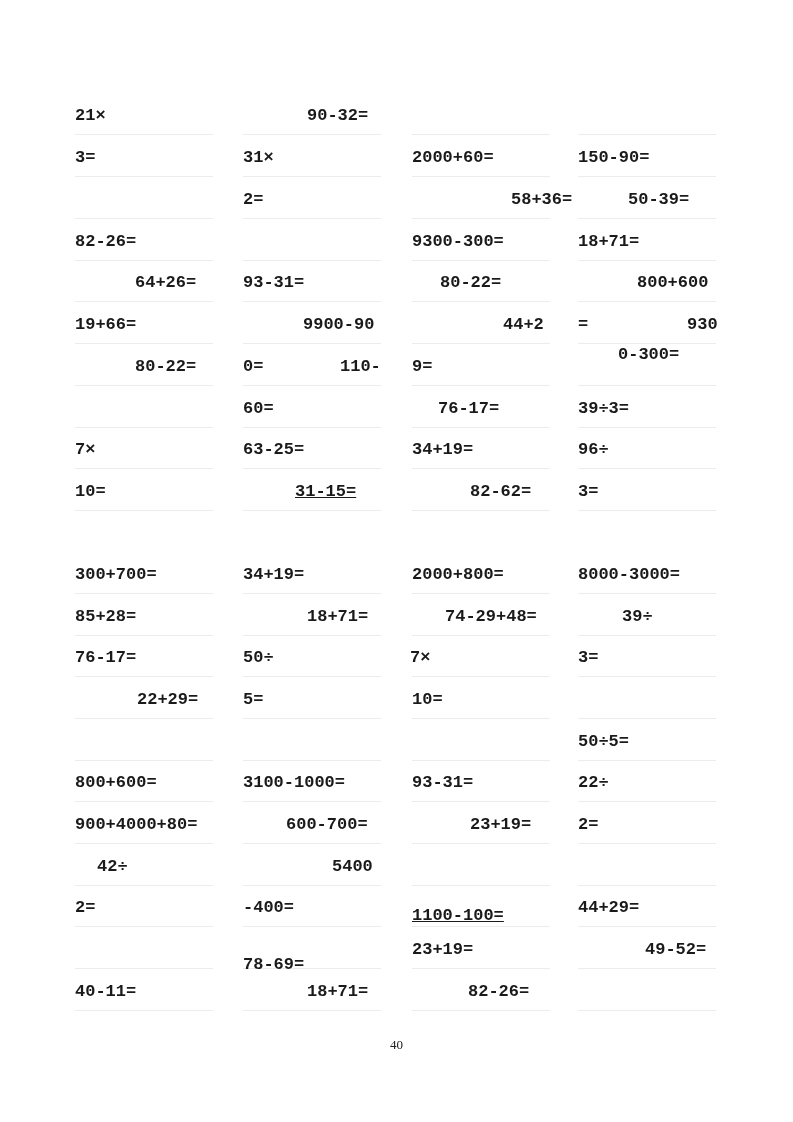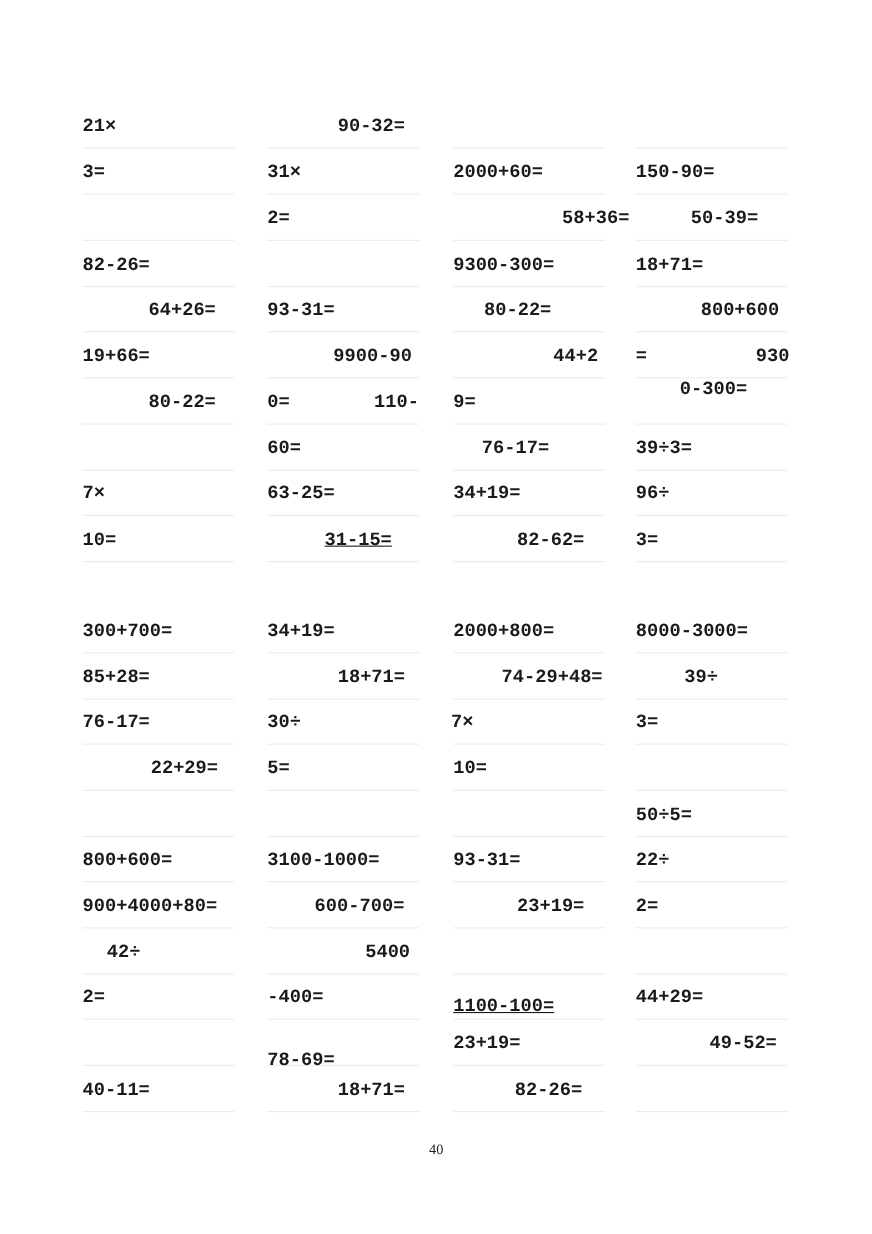--- a/index.html
+++ b/index.html
@@ -179,24 +179,24 @@
       <div class="problem" style="left: 75px; top: 483px;">10=</div>
       <div class="problem" style="left: 295px; top: 483px; text-decoration: underline;">31-15=</div>
       <div class="problem" style="left: 470px; top: 483px;">82-62=</div>
       <div class="problem" style="left: 578px; top: 483px;">3=</div>
       <div class="problem" style="left: 75px; top: 566px;">300+700=</div>
       <div class="problem" style="left: 243px; top: 566px;">34+19=</div>
       <div class="problem" style="left: 412px; top: 566px;">2000+800=</div>
       <div class="problem" style="left: 578px; top: 566px;">8000-3000=</div>
       <div class="problem" style="left: 75px; top: 608px;">85+28=</div>
       <div class="problem" style="left: 307px; top: 608px;">18+71=</div>
-      <div class="problem" style="left: 445px; top: 608px; margin-left: 11px;">74-29+48=</div>
+      <div class="problem" style="left: 445px; top: 608px;">74-29+48=</div>
       <div class="problem" style="left: 622px; top: 608px;">39÷</div>
       <div class="problem" style="left: 75px; top: 649px;">76-17=</div>
-      <div class="problem" style="left: 243px; top: 649px;">30÷</div>
+      <div class="problem" style="left: 243px; top: 649px;">50÷</div>
       <div class="problem" style="left: 410px; top: 649px;">7×</div>
       <div class="problem" style="left: 578px; top: 649px;">3=</div>
       <div class="problem" style="left: 137px; top: 691px;">22+29=</div>
       <div class="problem" style="left: 243px; top: 691px;">5=</div>
       <div class="problem" style="left: 412px; top: 691px;">10=</div>
       <div class="problem" style="left: 578px; top: 733px;">50÷5=</div>
       <div class="problem" style="left: 75px; top: 774px;">800+600=</div>
       <div class="problem" style="left: 243px; top: 774px;">3100-1000=</div>
       <div class="problem" style="left: 412px; top: 774px;">93-31=</div>
       <div class="problem" style="left: 578px; top: 774px;">22÷</div>

